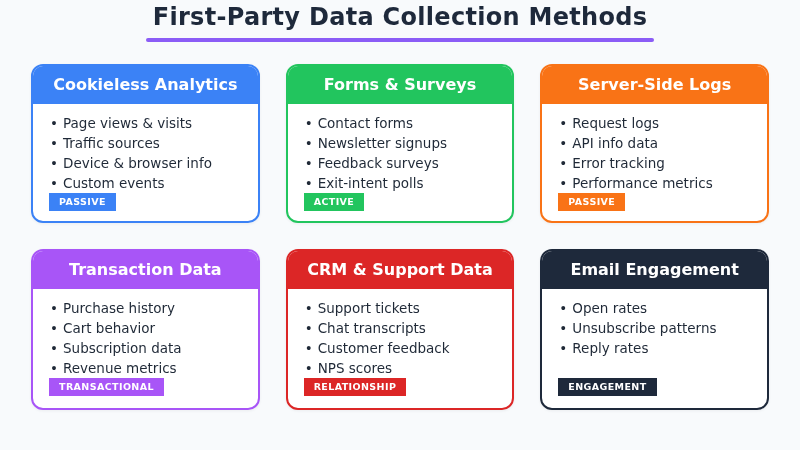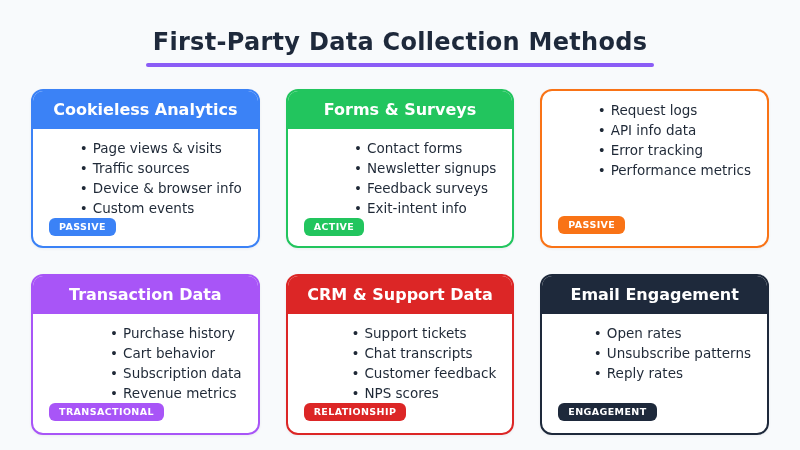--- a/index.html
+++ b/index.html
@@ -4,21 +4,21 @@
 <style>
   * { margin: 0; padding: 0; box-sizing: border-box; }
   html, body {
     width: 800px; height: 450px;
     font-family: "DejaVu Sans", "Liberation Sans", sans-serif;
     background: #f8fafc;
     overflow: hidden;
   }
   .page { width: 800px; height: 450px; position: relative; }
 
-  .header-area { padding-top: 28px; text-align: center; }
+  .header-area { padding-top: 3px; text-align: center; }
   .page-title {
     font-size: 24px;
     font-weight: bold;
     color: #1e293b;
     letter-spacing: 0.3px;
   }
   .title-underline {
     width: 508px; height: 4px;
     margin: 7px auto 0;
     border-radius: 2px;
@@ -50,21 +50,20 @@
     font-weight: bold;
     text-align: center;
     padding: 9px 8px 10px;
     flex: 0 0 auto;
   }
   .card-body {
     flex: 1 1 auto;
     display: flex;
     flex-direction: column;
     padding: 9px 16px 12px;
-    align-items: flex-end;
   }
   .card-list {
     list-style: none;
   }
   .card-list li {
     position: relative;
     padding-left: 14px;
     font-size: 13.5px;
     line-height: 20px;
     color: #1f2937;
@@ -77,21 +76,21 @@
   }
   .card-badge {
     margin-top: auto;
     align-self: flex-start;
     background: var(--c);
     color: #ffffff;
     font-size: 9.5px;
     font-weight: bold;
     letter-spacing: 0.4px;
     padding: 3px 10px 4px;
-    border-radius: 6px;
+    border-radius: 0;
     white-space: nowrap;
   }
 </style>
 </head>
 <body style="background: rgb(248, 250, 252);">
 
 <div class="page">
   <div class="header-area">
     <div class="page-title" style="color: rgb(30, 41, 59);">First-Party Data Collection Methods</div>
     <div class="title-underline" style="background: rgb(139, 92, 246);"></div>
@@ -110,27 +109,28 @@
     </div>
   </div>
 
   <div class="card" style="--c: #22c55e;">
     <div class="card-header">Forms &amp; Surveys</div>
     <div class="card-body">
       <ul class="card-list">
             <li>Contact forms</li>
             <li>Newsletter signups</li>
             <li>Feedback surveys</li>
-            <li>Exit-intent info</li>
+            <li>Exit-intent polls</li>
           </ul>
       <span class="card-badge">ACTIVE</span>
     </div>
   </div>
 
   <div class="card" style="--c: #f97316;">
+    <div class="card-header">Server-Side Logs</div>
     <div class="card-body">
       <ul class="card-list">
             <li>Request logs</li>
             <li>API info data</li>
             <li>Error tracking</li>
             <li>Performance metrics</li>
           </ul>
       <span class="card-badge">PASSIVE</span>
     </div>
   </div>

